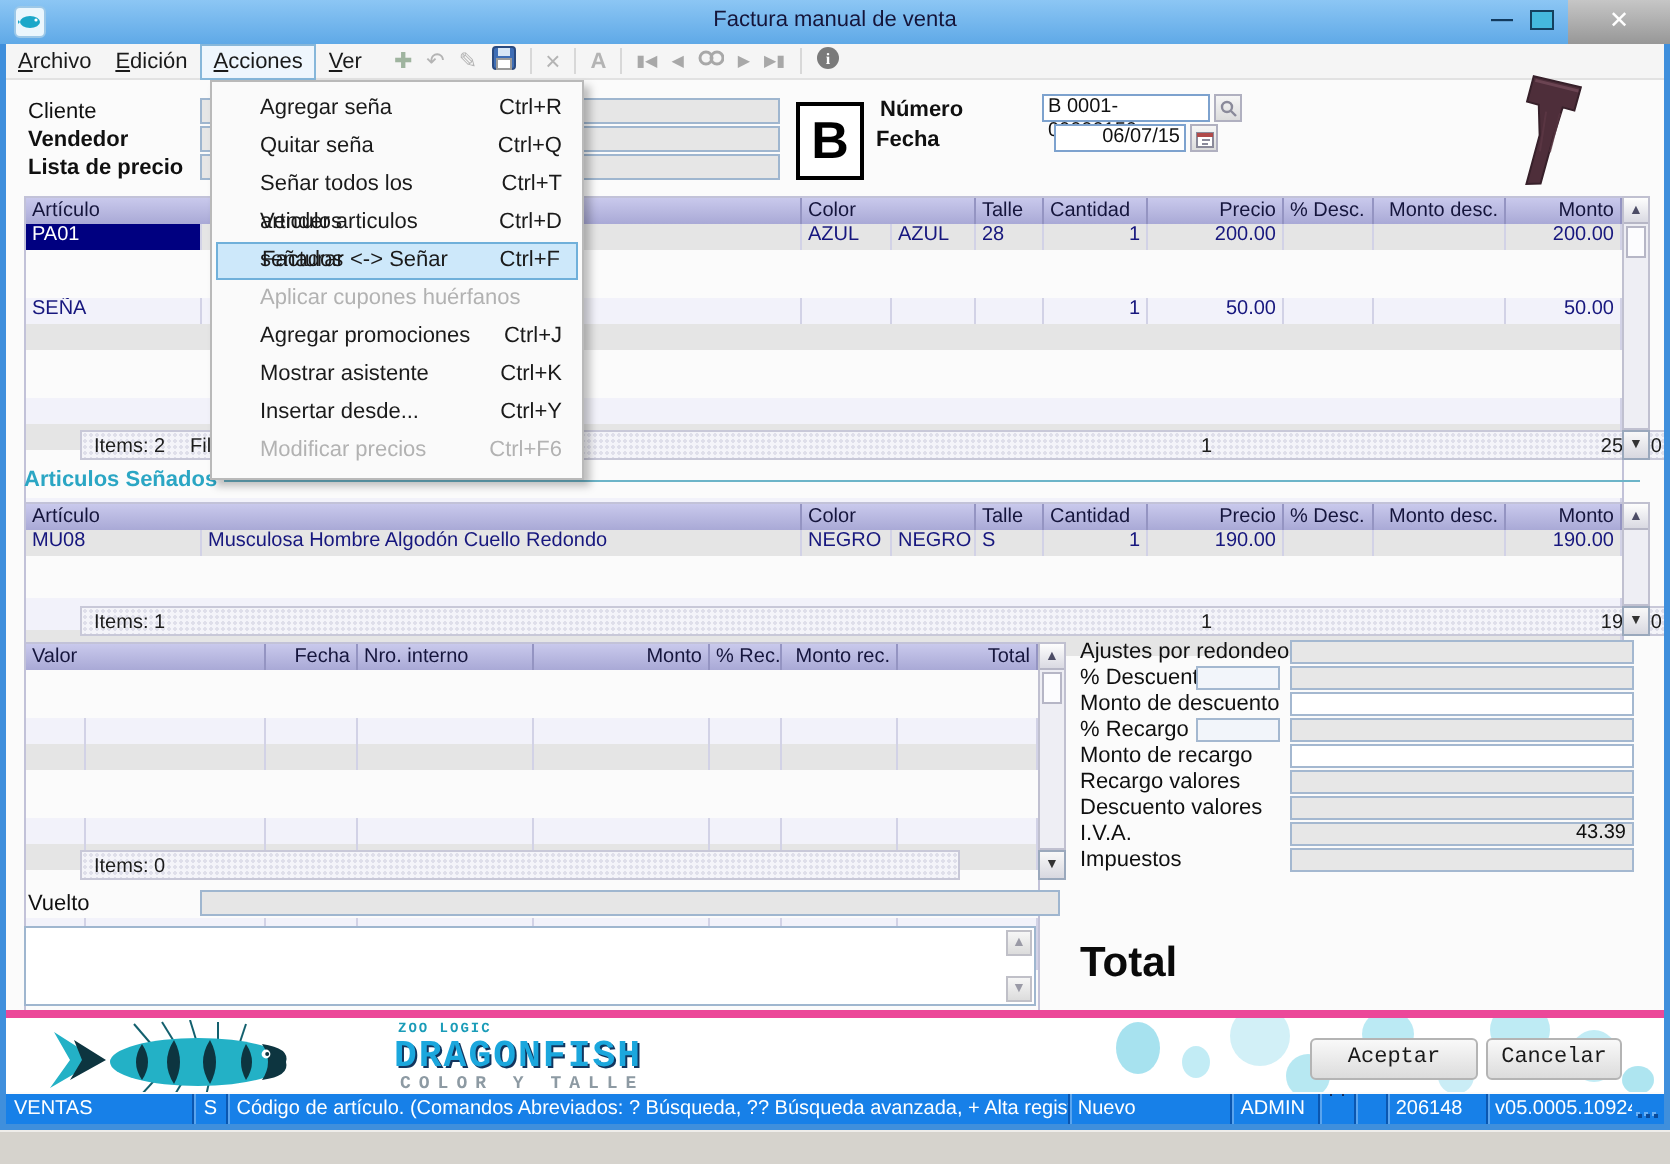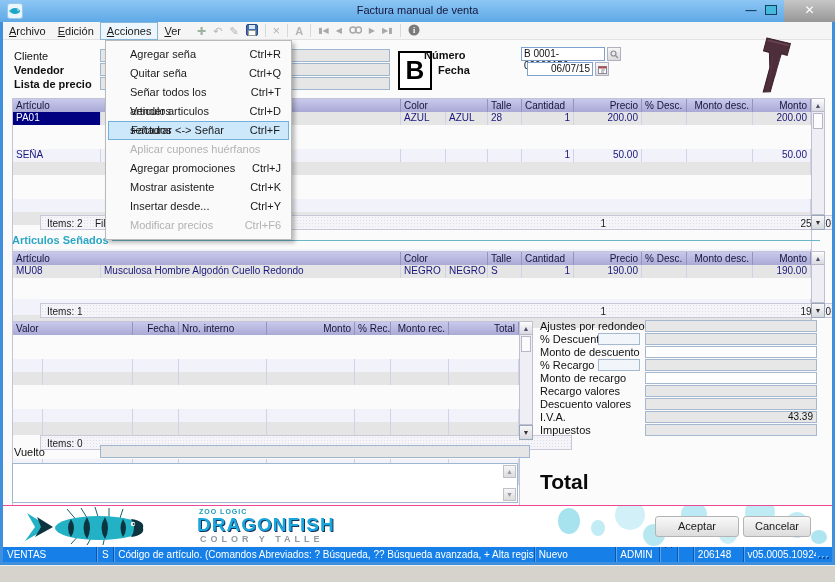--- a/index.html
+++ b/index.html
@@ -85,21 +85,21 @@
 
   .total-label { position:absolute; left:540px; top:470px; font-size:21px; font-weight:bold; color:#0a0a0a; }
   .total-box { position:absolute; left:616px; top:466px; width:200px; height:30px; background:#ececec; border:1px solid #8aa4c4; box-shadow:inset 1px 1px 0 #c8d4e4; font-size:22px; font-weight:bold; color:#000; text-align:right; line-height:28px; padding-right:8px; }
 
   
   .bigtext { position:absolute; left:12px; top:463px; width:506px; height:40px; background:#fff; border:1px solid #9fb6cf; }
   .bt-scroll { position:absolute; right:1px; top:1px; bottom:1px; width:13px; display:flex; flex-direction:column; justify-content:space-between; }
   .bt-btn { height:13px; background:linear-gradient(#f6f6f6,#dcdcdc); border:1px solid #c0c0c8; font-size:7px; color:#9a9aa6; text-align:center; line-height:12px; }
 
   
-  .footer { position:absolute; left:3px; top:505px; width:829px; height:41px; background:#fff; border-top:1px solid #ec4899; overflow:hidden; }
+  .footer { position:absolute; left:3px; top:505px; width:829px; height:41px; background:#fff; border-top:4px solid #ec4899; overflow:hidden;font-family:Liberation Mono, monospace; }
   .bub { position:absolute; border-radius:50%; }
   .fbtn { position:absolute; top:10px; height:21px; background:linear-gradient(#f9f9f9,#dcdcdc); border:1px solid #b4b4b4; border-radius:3px; font-size:11px; color:#1a1a1a; text-align:center; line-height:19px; z-index:5; }
   .logo-zoo { position:absolute; left:196px; top:2px; font-size:7px; font-weight:bold; color:#1a9cb8; letter-spacing:1px; }
   .logo-name { position:absolute; left:194px; top:8px; font-size:19px; font-weight:bold; color:#1ba7dd; letter-spacing:1px; text-shadow:1px 1px 0 #12355e; }
   .logo-sub { position:absolute; left:197px; top:28px; font-size:9px; font-weight:bold; color:#8d9aa3; letter-spacing:4px; }
 
   
   .statusbar { position:absolute; left:3px; top:547px; width:829px; height:15px; background:#1780e8; display:flex; color:#fff; font-size:10px; }
   .sb-cell { line-height:15px; padding:0 4px; white-space:nowrap; overflow:hidden; border-right:1px solid #0a56b0; box-shadow:1px 0 0 #5aa4ee; }
   .lockbody { position:relative; width:8px; height:6px; background:#0d2d62; border-radius:1px; margin:6px auto 0; }
@@ -163,21 +163,21 @@
 
   <div class="flabel" style="left:14px; top:50px;">Cliente</div>
   <div class="flabel bold" style="left:14px; top:64px;">Vendedor</div>
   <div class="flabel bold" style="left:14px; top:78px;">Lista de precio</div>
   <div class="ffield" style="left:100px; top:49px; width:290px;"></div>
   <div class="ffield" style="left:100px; top:63px; width:290px;"></div>
   <div class="ffield" style="left:100px; top:77px; width:290px;"></div>
 
   <div class="bbox">B</div>
 
-  <div class="flabel bold" style="left:424px; top:49px;">Número</div>
+  <div class="flabel bold" style="left:440px; top:49px;">Número</div>
   <div class="numfield" style="left:521px; top:47px; width:84px;">B 0001-00000150</div>
   <div class="minibtn" style="left:607px; top:47px;">
     <svg width="9" height="9">
         <circle cx="3.5" cy="3.5" r="2.5" fill="none" stroke="#8a8a9a" stroke-width="1.2"></circle>
         <line x1="5.5" y1="5.5" x2="8" y2="8" stroke="#8a8a9a" stroke-width="1.2"></line>
       </svg>
   </div>
   <div class="flabel bold" style="left:438px; top:64px;">Fecha</div>
   <div class="numfield" style="left:527px; top:62px; width:66px; text-align:right;">06/07/15</div>
   <div class="minibtn" style="left:595px; top:62px;">
@@ -385,21 +385,21 @@
         <div class="v-m"></div>
         <div class="v-p"></div>
         <div class="v-mr"></div>
         <div class="v-t"></div>
       </div>
   </div>
   <div class="vscroll" style="left:519px; top:321px; height:104px;">
     <div class="sbtn">▲</div>
     <div class="sthumb"></div>
   </div>
-  <div class="gsum" style="top:435px; width:532px;">
+  <div class="gsum" style="top:425px; width:440px;">
     <span style="left:6px;">Items: 0</span>
   </div>
   <div class="ddbtn" style="left:519px; top:425px;">▼</div>
 
   <div class="flabel" style="left:14px; top:446px;">Vuelto</div>
   <div class="ffield" style="left:100px; top:445px; width:430px;"></div>
 
   <div class="bigtext">
     <div class="bt-scroll">
       <div class="bt-btn">▲</div>

